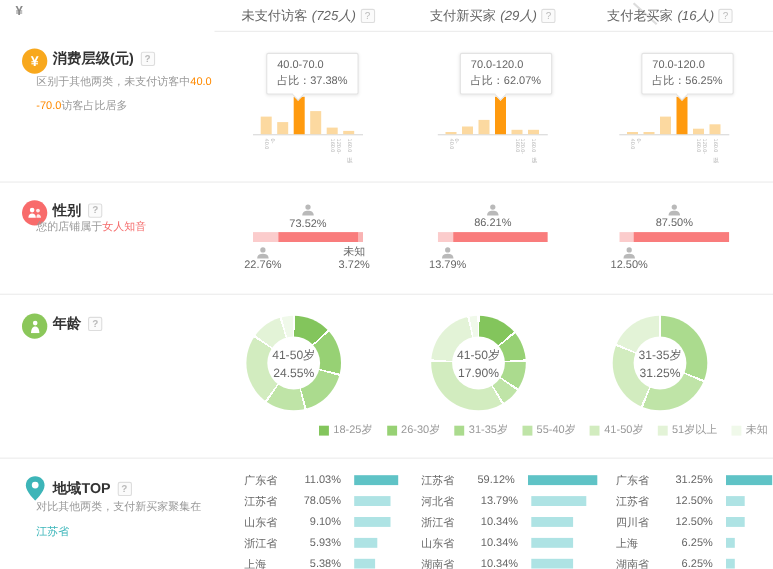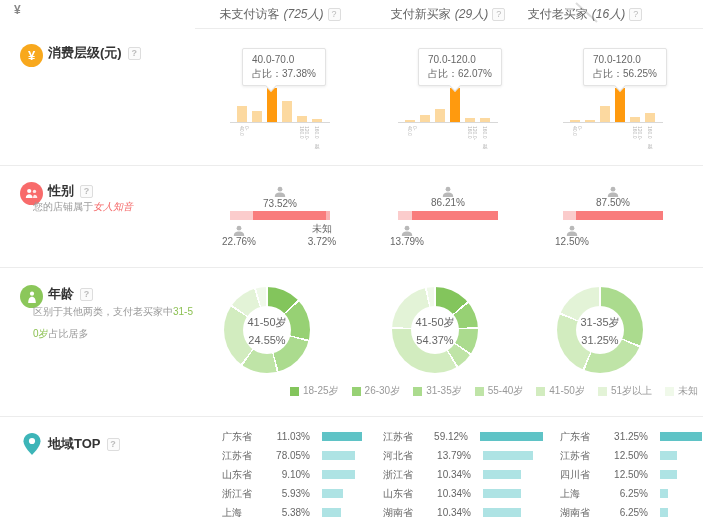--- a/index.html
+++ b/index.html
@@ -67,36 +67,37 @@
   <div class="hdr" style="left:195px">
     <span>未支付访客</span>
       <span class="n">(725人)</span>
     <span class="help">?</span>
   </div>
   <div class="hdr" style="left:363px">
     <span>支付新买家</span>
       <span class="n">(29人)</span>
     <span class="help">?</span>
   </div>
-  <div class="hdr" style="left:500px">
+  <div class="hdr" style="left:524px">
     <span>支付老买家</span>
       <span class="n">(16人)</span>
     <span class="help">?</span>
   </div>
 
   <div class="sep" style="top:28px;left:195px;width:508px"></div>
   <div class="sep" style="top:165px;left:0;width:703px"></div>
   <div class="sep" style="top:267px;left:0;width:703px"></div>
   <div class="sep" style="top:416px;left:0;width:703px"></div>
 
   <div class="sec-icon" style="top: 44px; background: rgb(248, 168, 29);">¥</div>
   <div class="sec-title" style="top:45px">
     <span>消费层级(元)</span>
     <span class="help">?</span>
   </div>
+  <p class="sec-desc" style="top:64px"><span>区别于其他两类，未支付访客中</span><span class="hl" style="color: rgb(255, 138, 0);">40.0-70.0</span><span>访客占比居多</span></p>
 
   <div class="axis" style="left:230px"></div>
   <div class="axis" style="left:398px"></div>
   <div class="axis" style="left:563px"></div>
 
   <div class="bars" style="left:237px">
       <div class="bar" style="height: 16px; background: rgb(252, 217, 160);"></div>
       <div class="bar" style="height: 11px; background: rgb(252, 217, 160);"></div>
       <div class="bar" style="height: 34px; background: rgb(255, 154, 14);"></div>
       <div class="bar" style="height: 21px; background: rgb(252, 217, 160);"></div>
@@ -150,21 +151,21 @@
         <circle cx="4.2" cy="3" r="2.1" fill="#fff"></circle>
         <path d="M0.8 10C0.8 7.4 2.4 6.2 4.2 6.2C6 6.2 7.6 7.4 7.6 10Z" fill="#fff"></path>
         <circle cx="9.5" cy="3.4" r="1.7" fill="#fff" opacity=".85"></circle>
         <path d="M8 10C8.2 7.8 8.8 6.8 9.5 6.8C11 6.8 12.3 7.9 12.3 10Z" fill="#fff" opacity=".85"></path>
       </svg>
   </div>
   <div class="sec-title" style="top:183px">
     <span>性别</span>
     <span class="help">?</span>
   </div>
-  <p class="sec-desc" style="top:196px;width:190px"><span>您的店铺属于</span><span class="hl" style="color: rgb(245, 108, 108); font-style: italic;">女人知音</span></p>
+  <p class="sec-desc" style="top:196px;width:190px"><span>您的店铺属于</span><span class="hl" style="color: rgb(245, 108, 108);">女人知音</span></p>
 
   <div class="gicon" style="left:274px;top:184px">
     <svg width="12" height="12" viewBox="0 0 12 12">
         <circle cx="6" cy="3.2" r="2.4" fill="#b9b9b9"></circle>
         <path d="M0.8 11C0.8 7.8 3 6.6 6 6.6C9 6.6 11.2 7.8 11.2 11Z" fill="#b9b9b9"></path>
       </svg>
   </div>
   <div class="gpct" style="left:230px;top:198px;width:100px">73.52%</div>
   <div class="gbar" style="left:230px;top:211px">
       <div style="width: 22.76%; background: rgb(251, 204, 204);"></div>
@@ -222,34 +223,33 @@
   <div class="sec-icon" style="top: 285px; background: rgb(139, 199, 90);">
     <svg width="12" height="12" viewBox="0 0 12 12">
         <circle cx="6" cy="2.7" r="2.1" fill="#fff"></circle>
         <path d="M2.2 12C2.2 8 3.7 5.8 6 5.8C8.3 5.8 9.8 8 9.8 12Z" fill="#fff"></path>
       </svg>
   </div>
   <div class="sec-title" style="top:286px">
     <span>年龄</span>
     <span class="help">?</span>
   </div>
-  <p class="sec-desc" style="top:301px"><span>区别于其他两类，支付老买家中</span><span class="hl" style="color: rgb(140, 193, 82);">31-50岁</span><span>占比居多</span></p>
 
   <div class="donut" style="left: 224px; background: conic-gradient(rgb(255, 255, 255) 0deg, rgb(255, 255, 255) 1.4deg, rgb(131, 197, 92) 1.4deg, rgb(131, 197, 92) 45.4deg, rgb(255, 255, 255) 45.4deg, rgb(255, 255, 255) 46.8deg, rgb(255, 255, 255) 46.8deg, rgb(255, 255, 255) 48.2deg, rgb(151, 209, 116) 48.2deg, rgb(151, 209, 116) 103deg, rgb(255, 255, 255) 103deg, rgb(255, 255, 255) 104.4deg, rgb(255, 255, 255) 104.4deg, rgb(255, 255, 255) 105.8deg, rgb(171, 219, 142) 105.8deg, rgb(171, 219, 142) 164.2deg, rgb(255, 255, 255) 164.2deg, rgb(255, 255, 255) 165.6deg, rgb(255, 255, 255) 165.6deg, rgb(255, 255, 255) 167deg, rgb(191, 228, 167) 167deg, rgb(191, 228, 167) 214.6deg, rgb(255, 255, 255) 214.6deg, rgb(255, 255, 255) 216deg, rgb(255, 255, 255) 216deg, rgb(255, 255, 255) 217.4deg, rgb(210, 236, 191) 217.4deg, rgb(210, 236, 191) 302.98deg, rgb(255, 255, 255) 302.98deg, rgb(255, 255, 255) 304.38deg, rgb(255, 255, 255) 304.38deg, rgb(255, 255, 255) 305.78deg, rgb(227, 243, 215) 305.78deg, rgb(227, 243, 215) 342.58deg, rgb(255, 255, 255) 342.58deg, rgb(255, 255, 255) 343.98deg, rgb(255, 255, 255) 343.98deg, rgb(255, 255, 255) 345.38deg, rgb(240, 249, 234) 345.38deg, rgb(240, 249, 234) 358.6deg, rgb(255, 255, 255) 358.6deg, rgb(255, 255, 255) 360deg);">
     <div class="hole"></div>
     <div class="dc">
       <div>41-50岁</div>
       <div>24.55%</div>
     </div>
   </div>
   <div class="donut" style="left: 392px; background: conic-gradient(rgb(255, 255, 255) 0deg, rgb(255, 255, 255) 1.4deg, rgb(131, 197, 92) 1.4deg, rgb(131, 197, 92) 48.244deg, rgb(255, 255, 255) 48.244deg, rgb(255, 255, 255) 49.644deg, rgb(255, 255, 255) 49.644deg, rgb(255, 255, 255) 51.044deg, rgb(151, 209, 116) 51.044deg, rgb(151, 209, 116) 85.468deg, rgb(255, 255, 255) 85.468deg, rgb(255, 255, 255) 86.868deg, rgb(255, 255, 255) 86.868deg, rgb(255, 255, 255) 88.268deg, rgb(171, 219, 142) 88.268deg, rgb(171, 219, 142) 122.692deg, rgb(255, 255, 255) 122.692deg, rgb(255, 255, 255) 124.092deg, rgb(255, 255, 255) 124.092deg, rgb(255, 255, 255) 125.492deg, rgb(191, 228, 167) 125.492deg, rgb(191, 228, 167) 147.532deg, rgb(255, 255, 255) 147.532deg, rgb(255, 255, 255) 148.932deg, rgb(255, 255, 255) 148.932deg, rgb(255, 255, 255) 150.332deg, rgb(210, 236, 191) 150.332deg, rgb(210, 236, 191) 271.66deg, rgb(255, 255, 255) 271.66deg, rgb(255, 255, 255) 273.06deg, rgb(255, 255, 255) 273.06deg, rgb(255, 255, 255) 274.46deg, rgb(227, 243, 215) 274.46deg, rgb(227, 243, 215) 346.18deg, rgb(255, 255, 255) 346.18deg, rgb(255, 255, 255) 347.58deg, rgb(255, 255, 255) 347.58deg, rgb(255, 255, 255) 348.98deg, rgb(240, 249, 234) 348.98deg, rgb(240, 249, 234) 358.6deg, rgb(255, 255, 255) 358.6deg, rgb(255, 255, 255) 360deg);">
     <div class="hole"></div>
     <div class="dc">
       <div>41-50岁</div>
-      <div>54.37%</div>
+      <div>17.90%</div>
     </div>
   </div>
   <div class="donut" style="left: 557px; background: conic-gradient(rgb(255, 255, 255) 0deg, rgb(255, 255, 255) 1.4deg, rgb(171, 219, 142) 1.4deg, rgb(171, 219, 142) 111.1deg, rgb(255, 255, 255) 111.1deg, rgb(255, 255, 255) 112.5deg, rgb(255, 255, 255) 112.5deg, rgb(255, 255, 255) 113.9deg, rgb(191, 228, 167) 113.9deg, rgb(191, 228, 167) 201.1deg, rgb(255, 255, 255) 201.1deg, rgb(255, 255, 255) 202.5deg, rgb(255, 255, 255) 202.5deg, rgb(255, 255, 255) 203.9deg, rgb(210, 236, 191) 203.9deg, rgb(210, 236, 191) 291.1deg, rgb(255, 255, 255) 291.1deg, rgb(255, 255, 255) 292.5deg, rgb(255, 255, 255) 292.5deg, rgb(255, 255, 255) 293.9deg, rgb(227, 243, 215) 293.9deg, rgb(227, 243, 215) 358.6deg, rgb(255, 255, 255) 358.6deg, rgb(255, 255, 255) 360deg);">
     <div class="hole"></div>
     <div class="dc">
       <div>31-35岁</div>
       <div>31.25%</div>
     </div>
   </div>
 
@@ -287,20 +287,21 @@
   <div class="abs" style="left:22px;top:432px">
     <svg width="20" height="24" viewBox="0 0 20 24">
         <path d="M10 1C5 1 1.5 4.8 1.5 9.3C1.5 15 10 23 10 23C10 23 18.5 15 18.5 9.3C18.5 4.8 15 1 10 1Z" fill="#3db5b8"></path>
         <circle cx="10" cy="9" r="3.1" fill="#fff"></circle>
       </svg>
   </div>
   <div class="sec-title" style="top:436px">
     <span>地域TOP</span>
     <span class="help">?</span>
   </div>
+  <p class="sec-desc" style="top:451px;width:158px"><span>对比其他两类，支付新买家聚集在</span><span class="hl" style="color: rgb(60, 182, 186);">江苏省</span></p>
 
   <div class="rlist" style="left:222px">
       <div class="rrow">
         <span class="rname">广东省</span>
         <span class="rpct">11.03%</span>
         <span class="rbar" style="width: 40px; background: rgb(95, 195, 198);"></span>
       </div>
       <div class="rrow">
         <span class="rname">江苏省</span>
         <span class="rpct">78.05%</span>

